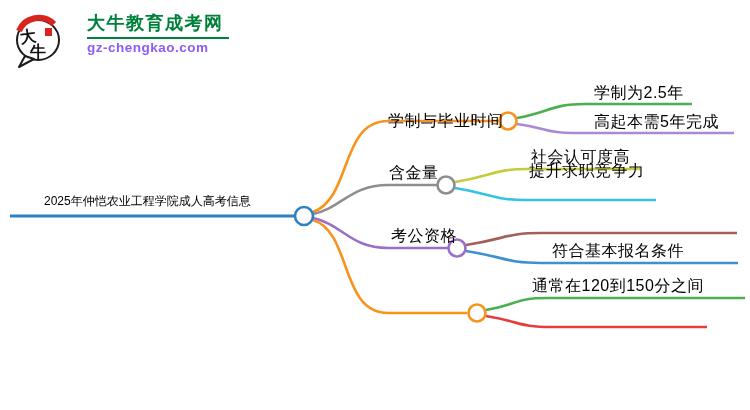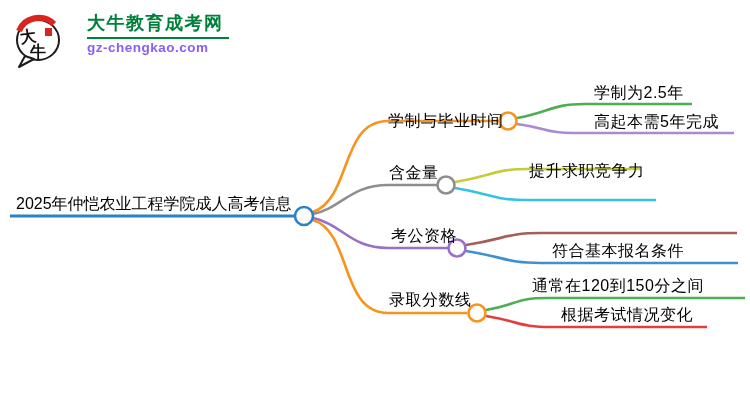--- a/index.html
+++ b/index.html
@@ -5,21 +5,21 @@
   html,body{margin:0;padding:0;background:#ffffff;}
   #canvas{
     position:relative;width:750px;height:410px;background:#ffffff;overflow:hidden;
     font-family:"Liberation Sans","DejaVu Sans",sans-serif;
   }
   #wires{position:absolute;left:0;top:0;}
   .node-label{
     position:absolute;color:#000000;font-size:16px;line-height:1.15;
     white-space:nowrap;letter-spacing:0.5px;
   }
-  .root-label{font-size:16px;letter-spacing:0;}
+  .root-label{font-size:12px;letter-spacing:0;margin-left:28px;}
   
   #logo{position:absolute;left:13px;top:13px;display:flex;align-items:flex-start;}
   #logo-text{margin-left:22px;}
   .logo-title{color:#00813B;font-size:18px;font-weight:bold;letter-spacing:1.5px;line-height:1.2;}
   .logo-divider{height:2px;background:#00813B;width:142px;margin:2px 0 1px 0;}
   .logo-url{color:#8b5cf6;font-size:13.5px;font-weight:bold;letter-spacing:0.5px;}
 </style>
 </head>
 <body>
 
@@ -68,22 +68,21 @@
     </div>
   </div>
 
   <div class="node-label root-label" style="left:16px;top:195px;">2025年仲恺农业工程学院成人高考信息</div>
 
   <div class="node-label" style="left:388px;top:112px;">学制与毕业时间</div>
   <div class="node-label" style="left:594px;top:84px;">学制为2.5年</div>
   <div class="node-label" style="left:594px;top:113px;">高起本需5年完成</div>
 
   <div class="node-label" style="left:389px;top:164px;">含金量</div>
+  <div class="node-label" style="left:531px;top:148px;">社会认可度高</div>
   <div class="node-label" style="left:529px;top:162px;text-align:right;">提升求职竞争力</div>
 
   <div class="node-label" style="left:391px;top:227px;">考公资格</div>
   <div class="node-label" style="left:552px;top:242px;">符合基本报名条件</div>
 
-  <div class="node-label" style="left:389px;top:291px;">录取分数线</div>
   <div class="node-label" style="left:532px;top:277px;text-align:center;">通常在120到150分之间</div>
-  <div class="node-label" style="left:561px;top:306px;">根据考试情况变化</div>
 
 </div>
 
 </body></html>

